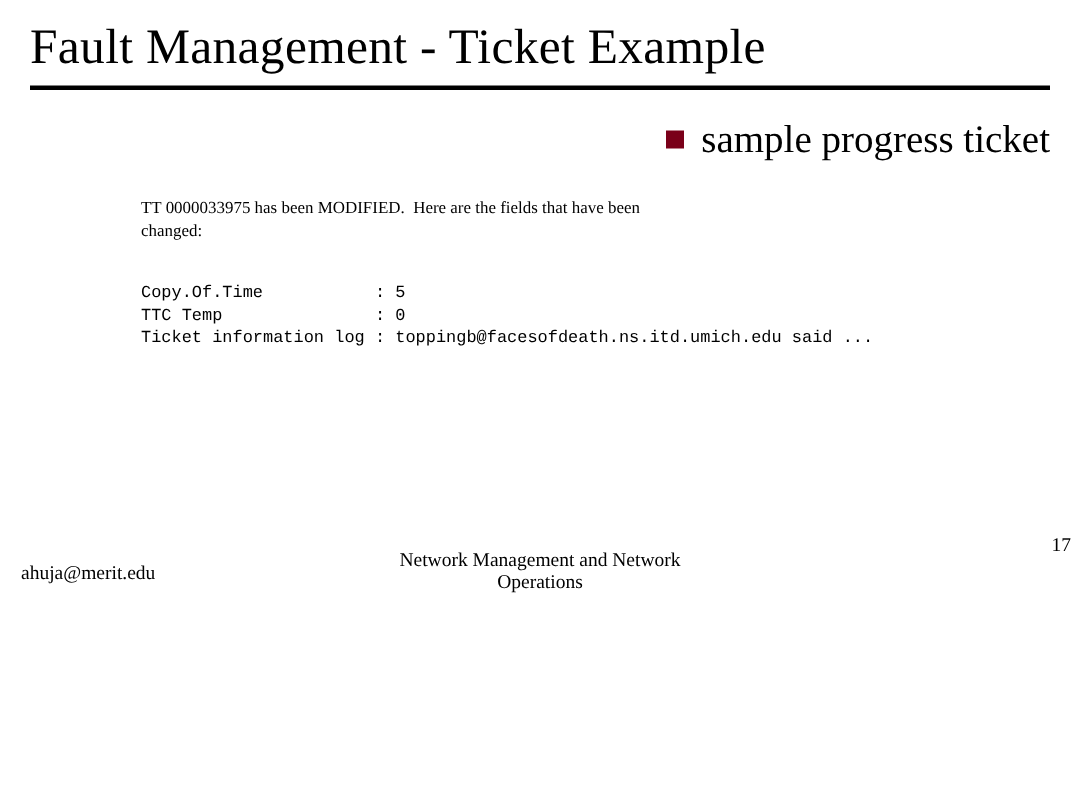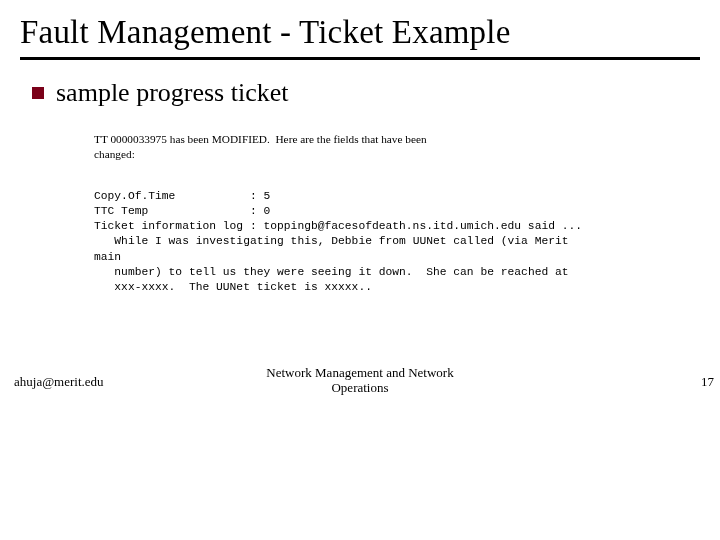--- a/index.html
+++ b/index.html
@@ -1,30 +1,30 @@
 <!DOCTYPE html>
 <html><head>
 <meta charset="utf-8">
 <style>
   * { margin: 0; padding: 0; box-sizing: border-box; }
   html, body { width: 720px; height: 540px; background: #fff; font-family: "Times New Roman", Times, serif; color: #000; }
   .slide { position: relative; width: 720px; height: 404px; padding: 14px 20px 0 20px; }
   .title { font-size: 33px; font-weight: 400; margin-bottom: 6px; letter-spacing: 0.2px; }
   .rule { border: none; border-top: 3px solid #000; margin: 0 0 18px 0; }
-  .bullet-row { display: flex; align-items: center; gap: 12px; margin-left: 12px; margin-bottom: 24px; }
+  .bullet-row { display: flex; align-items: center; gap: 12px; margin-left: 12px; margin-bottom: 24px; justify-content: flex-end; }
   .bullet-square { width: 12px; height: 12px; background: #7a0019; flex: 0 0 auto; }
   .bullet-text { font-size: 26px; }
   .mono-block { font-family: "Courier New", Courier, monospace; font-size: 11.3px; line-height: 1.35; margin-left: 74px; margin-right: 20px; white-space: pre-wrap; }
   .mono-block.top { margin-bottom: 26px; font-family: Liberation Serif, serif; }
   .mono-block.fields { }
   .mono-block.para { }
   .footer { position: absolute; bottom: 8px; left: 0; width: 720px; display: flex; align-items: flex-start; font-size: 13px; }
   .footer-left { position: absolute; left: 14px; bottom: 6px; }
   .footer-center { width: 100%; text-align: center; line-height: 1.15; }
-  .footer-right { position: absolute; right: 6px; bottom: 6px; text-align: center; }
+  .footer-right { position: absolute; right: 6px; bottom: 25px; text-align: center; }
 </style>
 </head>
 <body>
 
 <div class="slide">
 
   <div class="title">Fault Management - Ticket Example</div>
   <hr class="rule">
 
   <div class="bullet-row">
@@ -32,24 +32,20 @@
     <span class="bullet-text">sample progress ticket</span>
   </div>
 
   <div class="mono-block top">TT 0000033975 has been MODIFIED.  Here are the fields that have been
 changed:</div>
 
   <div class="mono-block fields">Copy.Of.Time           : 5
 TTC Temp               : 0
 Ticket information log : toppingb@facesofdeath.ns.itd.umich.edu said ...</div>
 
-  <div class="mono-block para">   While I was investigating this, Debbie from UUNet called (via Merit
-main
-   number) to tell us they were seeing it down.  She can be reached at
-   xxx-xxxx.  The UUNet ticket is xxxxx..</div>
 
   <div class="footer">
     <div class="footer-left">ahuja@merit.edu</div>
     <div class="footer-center" style="white-space: pre-line;">Network Management and Network
 Operations</div>
     <div class="footer-right">17</div>
   </div>
 
 </div>
 

